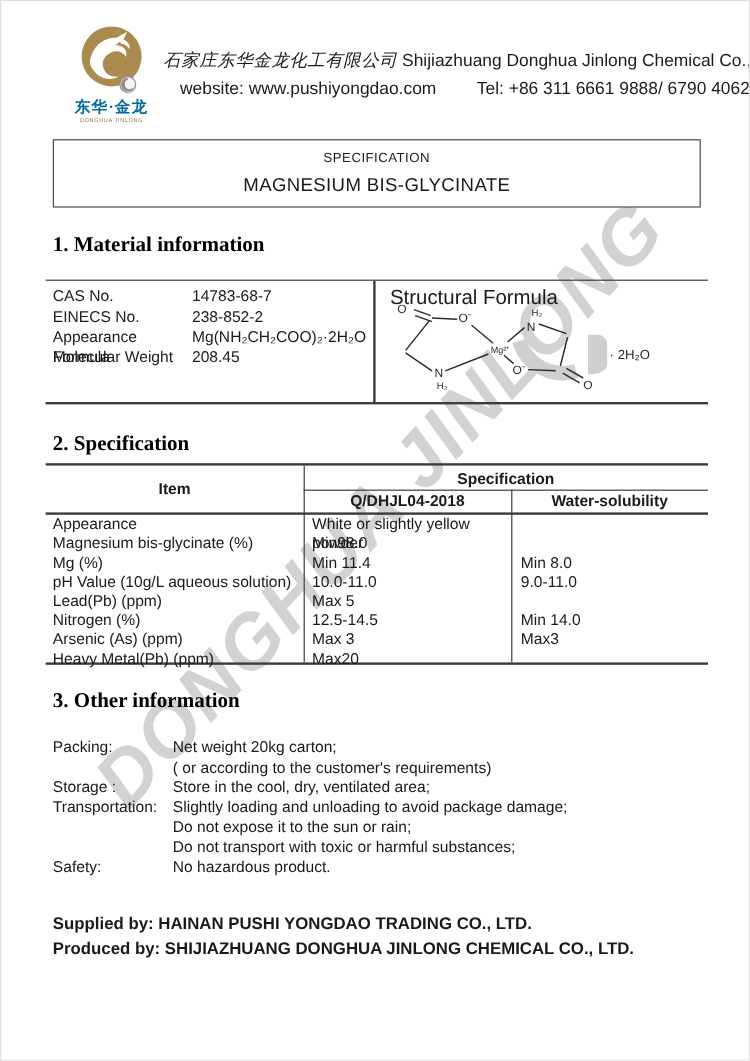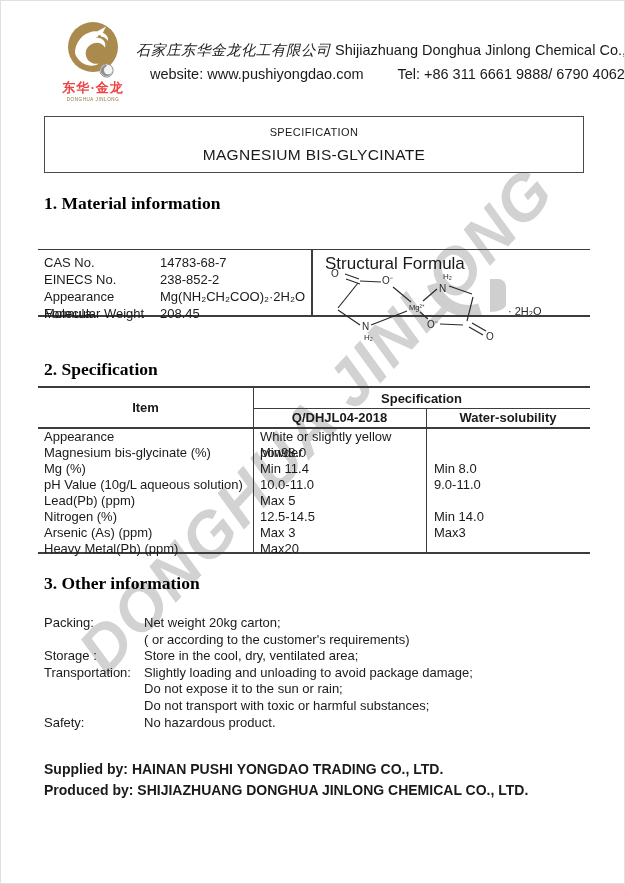--- a/index.html
+++ b/index.html
@@ -24,21 +24,21 @@
   .wm-disc {
     position:absolute; left:489px; top:278px; width:16px; height:33px;
     background:#cfcfcf; border-radius:0 16px 33px 0 / 0 16px 16px 0; z-index:0;
   }
   .content { position:absolute; inset:0; z-index:1; }
 
   
   .logo { position:absolute; left:52px; top:20px; width:80px; text-align:center; }
   .logo .brand-cn {
     display:block; margin-top:2px; font-family:"Liberation Serif", serif;
-    font-weight:bold; font-size:13px; color:#ef4444; letter-spacing:1px; white-space:nowrap;
+    font-weight:bold; font-size:13px; color:#0369a1; letter-spacing:1px; white-space:nowrap;
   }
   .logo .brand-en {
     display:block; font-size:4.5px; color:#8d6f3e; letter-spacing:0.6px; white-space:nowrap;
   }
   .swirl { position:absolute; left:46px; top:42px; }
   .company { position:absolute; left:135px; top:40px; width:470px; }
   .company .line1 { font-size:14.5px; white-space:nowrap; }
   .company .cn { font-family:"Liberation Serif", serif; font-style:italic; letter-spacing:0.5px; }
   .company .line2 { font-size:14.5px; margin-top:6px; white-space:nowrap; }
   .company .line2 .web { margin-left:14px; margin-right:30px; }
@@ -53,21 +53,21 @@
 
   
   .sect-head {
     position:absolute; left:43px;
     font-family:"Liberation Serif", serif; font-weight:bold; font-size:17.5px; color:#000;
   }
   .h1 { top:192px; } .h2 { top:358px; } .h3 { top:572px; }
 
   
   .mat-table {
-    position:absolute; left:37px; top:248px; width:552px; height:68px;
+    position:absolute; left:37px; top:232px; width:552px; height:104px;
     border-top:1.5px solid #3c3c3c; border-bottom:2px solid #3c3c3c; box-sizing:border-box;
   }
   .mat-left { position:absolute; left:0; top:4px; width:272px; }
   .mat-row { display:flex; height:17px; line-height:17px; font-size:13px; }
   .mat-row .ml { width:116px; padding-left:6px; }
   .mat-divider { position:absolute; left:273px; top:0; bottom:0; width:1.5px; background:#3c3c3c; }
   .mat-right { position:absolute; left:275px; top:0; right:0; bottom:0; }
   .sf-label { font-size:17px; padding:4px 0 0 12px; }
   .molecule { position:absolute; left:10px; top:18px; }
   .molecule line, .molecule path { stroke:#2a2a2a; stroke-width:1.2; fill:none; }

